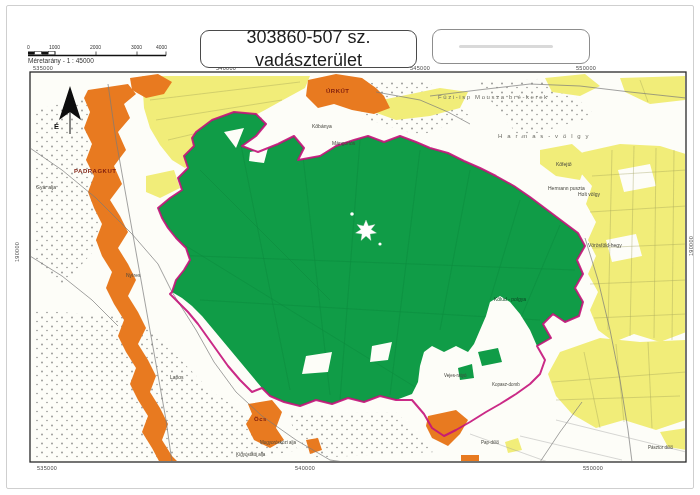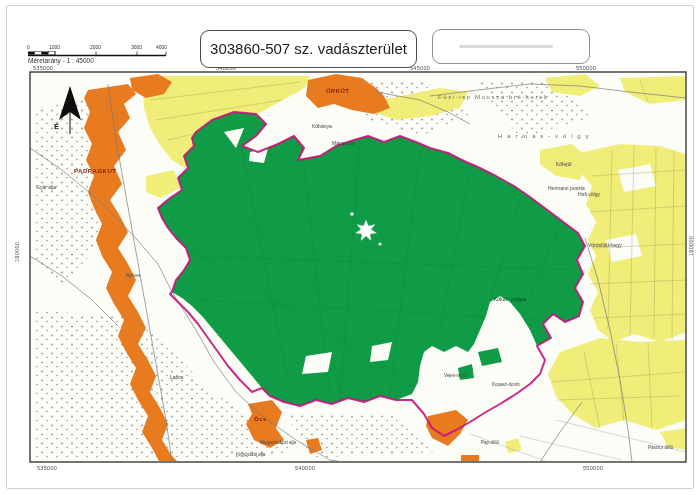--- a/index.html
+++ b/index.html
@@ -5,21 +5,21 @@
   html,body{margin:0;padding:0;background:#ffffff;}
   .page{position:relative;width:700px;height:495px;background:#ffffff;
         font-family:"Liberation Sans",sans-serif;overflow:hidden;}
   .page-edge{position:absolute;left:6px;top:5px;right:6px;bottom:6px;
              border:1px solid #cfcfcf;border-radius:2px;pointer-events:none;}
   svg.mapsvg{position:absolute;left:0;top:0;}
   
   .titlebox{position:absolute;left:200px;top:30px;width:215px;height:36px;
             border:1.5px solid #4a4a4a;border-radius:9px;background:#fff;
             display:flex;flex-direction:column;align-items:center;justify-content:center;
-            line-height:1.3;font-size:15px;color:#1d1d1d;z-index:6;text-align:center;}
+            line-height:1.3;font-size:18px;color:#1d1d1d;z-index:6;text-align:center;}
   .ghostbox{position:absolute;left:432px;top:29px;width:156px;height:33px;
             border:1.5px solid #8d8d8d;border-radius:9px;background:#fff;z-index:6;}
   .ghostline{position:absolute;left:26px;top:15px;width:94px;height:3px;
              background:#d9d9d9;border-radius:2px;}
   .scale-caption{position:absolute;left:28px;top:57px;font-size:6.5px;color:#333;z-index:6;}
   
   #overlay{position:absolute;left:0;top:0;width:700px;height:495px;z-index:5;pointer-events:none;}
   #overlay span{position:absolute;white-space:nowrap;}
   .tick{font-size:5px;color:#333;}
   .coord{font-size:5.5px;color:#4a4a4a;letter-spacing:.3px;}

